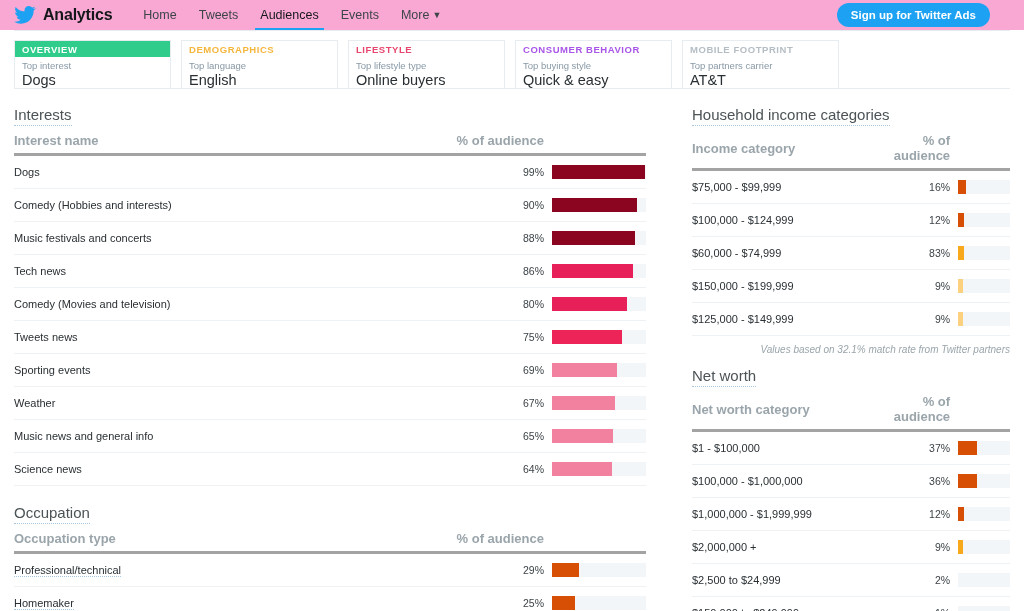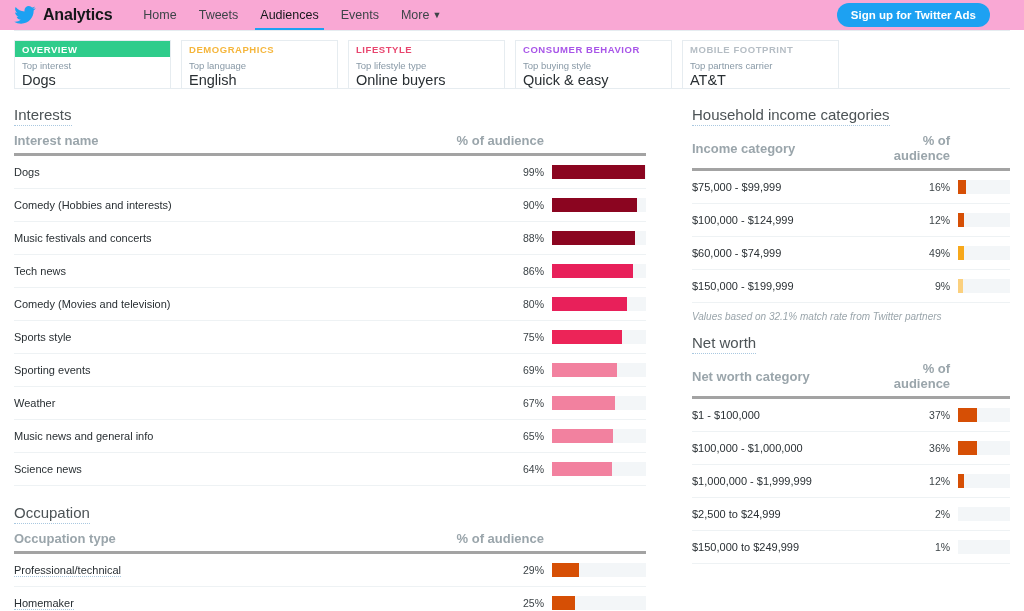--- a/index.html
+++ b/index.html
@@ -122,21 +122,21 @@
   .label-link {
     border-bottom: 1px dotted #a9c8e0;
     cursor: pointer;
   }
 
   .track { height: 14px; background: #f3f6f8; position: relative; }
   .fill { height: 100%; position: absolute; left: 0; top: 0; }
 
   .footnote {
     font-size: 10px; color: #9aa5ab; font-style: italic;
-    padding-top: 8px; padding-bottom: 12px;
+    padding-top: 8px; padding-bottom: 12px; text-align: right;
   }
   .spacer-lg { height: 18px; }
 </style>
 </head>
 <body>
 
 <div class="topnav">
   <div class="brand">
     <span class="bird-icon">
       <svg viewBox="0 0 24 20" width="22" height="18" aria-hidden="true">
@@ -244,21 +244,21 @@
           <tr>
             <td>Comedy (Movies and television)</td>
             <td class="pct">80%</td>
             <td class="bar">
               <div class="track" style="background: rgb(243, 246, 248);">
                 <div class="fill" style="width: 80%; background: rgb(232, 32, 90);"></div>
               </div>
             </td>
           </tr>
           <tr>
-            <td>Sports style</td>
+            <td>Tweets news</td>
             <td class="pct">75%</td>
             <td class="bar">
               <div class="track" style="background: rgb(243, 246, 248);">
                 <div class="fill" style="width: 75%; background: rgb(236, 36, 88);"></div>
               </div>
             </td>
           </tr>
           <tr>
             <td>Sporting events</td>
             <td class="pct">69%</td>
@@ -367,29 +367,38 @@
             <td>$100,000 - $124,999</td>
             <td class="pct">12%</td>
             <td class="bar">
               <div class="track" style="background: rgb(243, 246, 248);">
                 <div class="fill" style="width: 12%; background: rgb(214, 79, 5);"></div>
               </div>
             </td>
           </tr>
           <tr>
             <td>$60,000 - $74,999</td>
-            <td class="pct">49%</td>
+            <td class="pct">83%</td>
             <td class="bar">
               <div class="track" style="background: rgb(243, 246, 248);">
                 <div class="fill" style="width: 11%; background: rgb(247, 168, 27);"></div>
               </div>
             </td>
           </tr>
           <tr>
             <td>$150,000 - $199,999</td>
+            <td class="pct">9%</td>
+            <td class="bar">
+              <div class="track" style="background: rgb(243, 246, 248);">
+                <div class="fill" style="width: 9%; background: rgb(251, 208, 126);"></div>
+              </div>
+            </td>
+          </tr>
+          <tr>
+            <td>$125,000 - $149,999</td>
             <td class="pct">9%</td>
             <td class="bar">
               <div class="track" style="background: rgb(243, 246, 248);">
                 <div class="fill" style="width: 9%; background: rgb(251, 208, 126);"></div>
               </div>
             </td>
           </tr>
         </tbody>
     </table>
     <div class="footnote">Values based on 32.1% match rate from Twitter partners</div>
@@ -430,20 +439,29 @@
           <tr>
             <td>$1,000,000 - $1,999,999</td>
             <td class="pct">12%</td>
             <td class="bar">
               <div class="track" style="background: rgb(243, 246, 248);">
                 <div class="fill" style="width: 12%; background: rgb(214, 79, 5);"></div>
               </div>
             </td>
           </tr>
           <tr>
+            <td>$2,000,000 +</td>
+            <td class="pct">9%</td>
+            <td class="bar">
+              <div class="track" style="background: rgb(243, 246, 248);">
+                <div class="fill" style="width: 9%; background: rgb(247, 168, 27);"></div>
+              </div>
+            </td>
+          </tr>
+          <tr>
             <td>$2,500 to $24,999</td>
             <td class="pct">2%</td>
             <td class="bar">
               <div class="track" style="background: rgb(243, 246, 248);">
                 <div class="fill" style="width: 2%; background: rgb(243, 246, 248);"></div>
               </div>
             </td>
           </tr>
           <tr>
             <td>$150,000 to $249,999</td>

